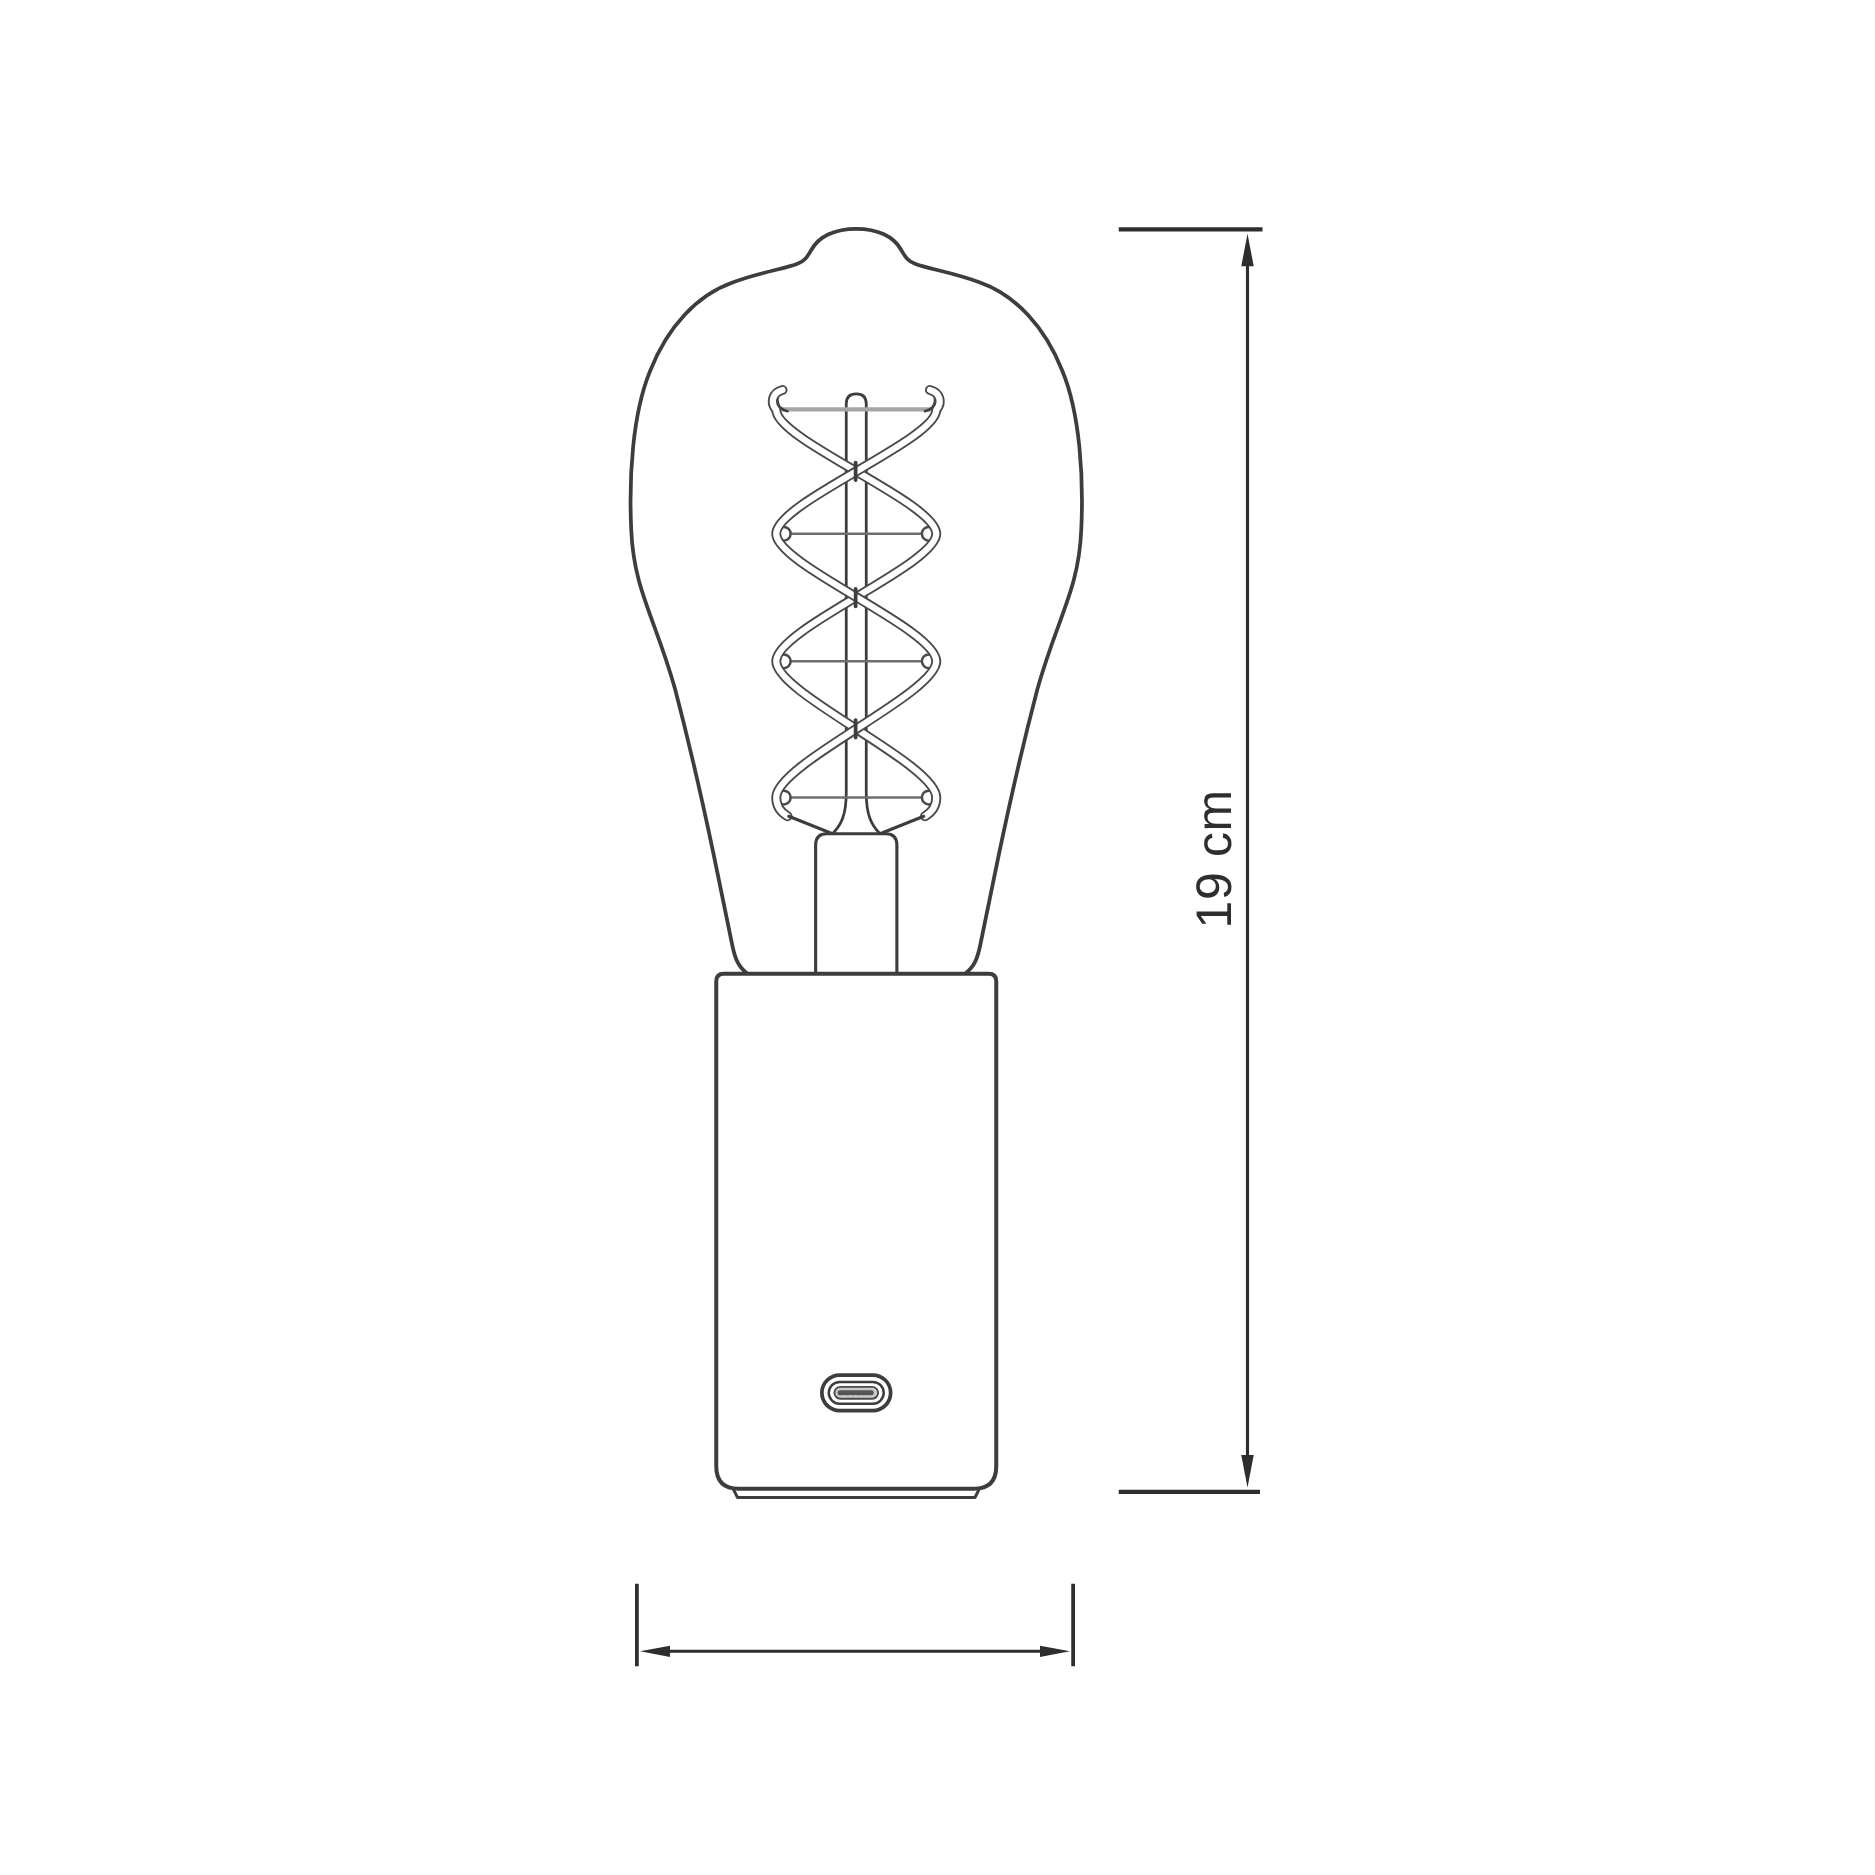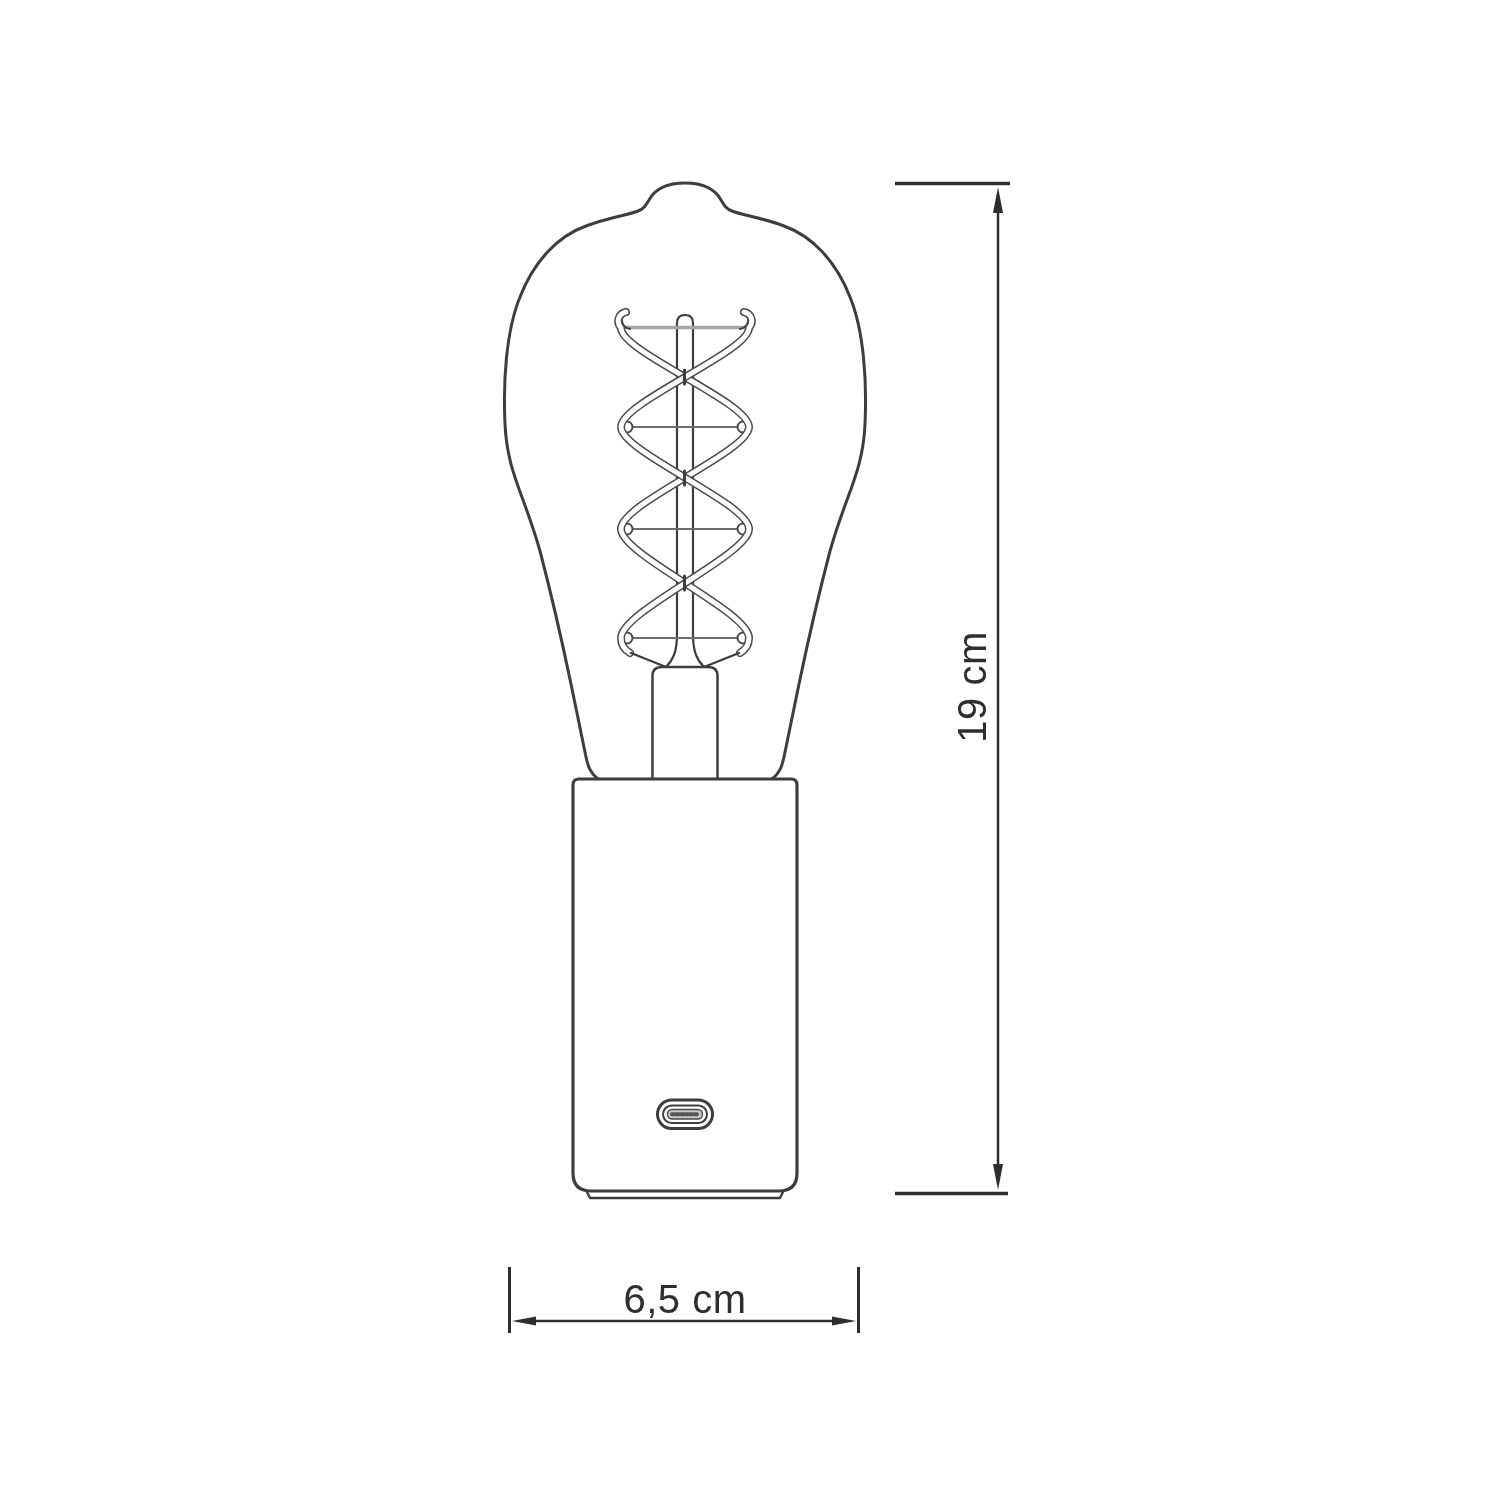--- a/index.html
+++ b/index.html
@@ -163,14 +163,13 @@
       <path stroke-width="3" d="M 509.5 1267 L 509.5 1333"></path>
       <path stroke-width="3" d="M 858.5 1267 L 858.5 1333"></path>
       <path stroke-width="2.5" d="M 532 1321 L 836 1321"></path>
       <polygon fill="#2e2e2e" stroke="none" points="512,1321 536,1316.5 536,1325.5"></polygon>
       <polygon fill="#2e2e2e" stroke="none" points="856,1321 832,1316.5 832,1325.5"></polygon>
     </g>
   </svg>
 
   <div class="dim-label height">19 cm</div>
 
-  <div class="dim-label width">6,5 cm</div>
 </div>
 
 </body></html>

